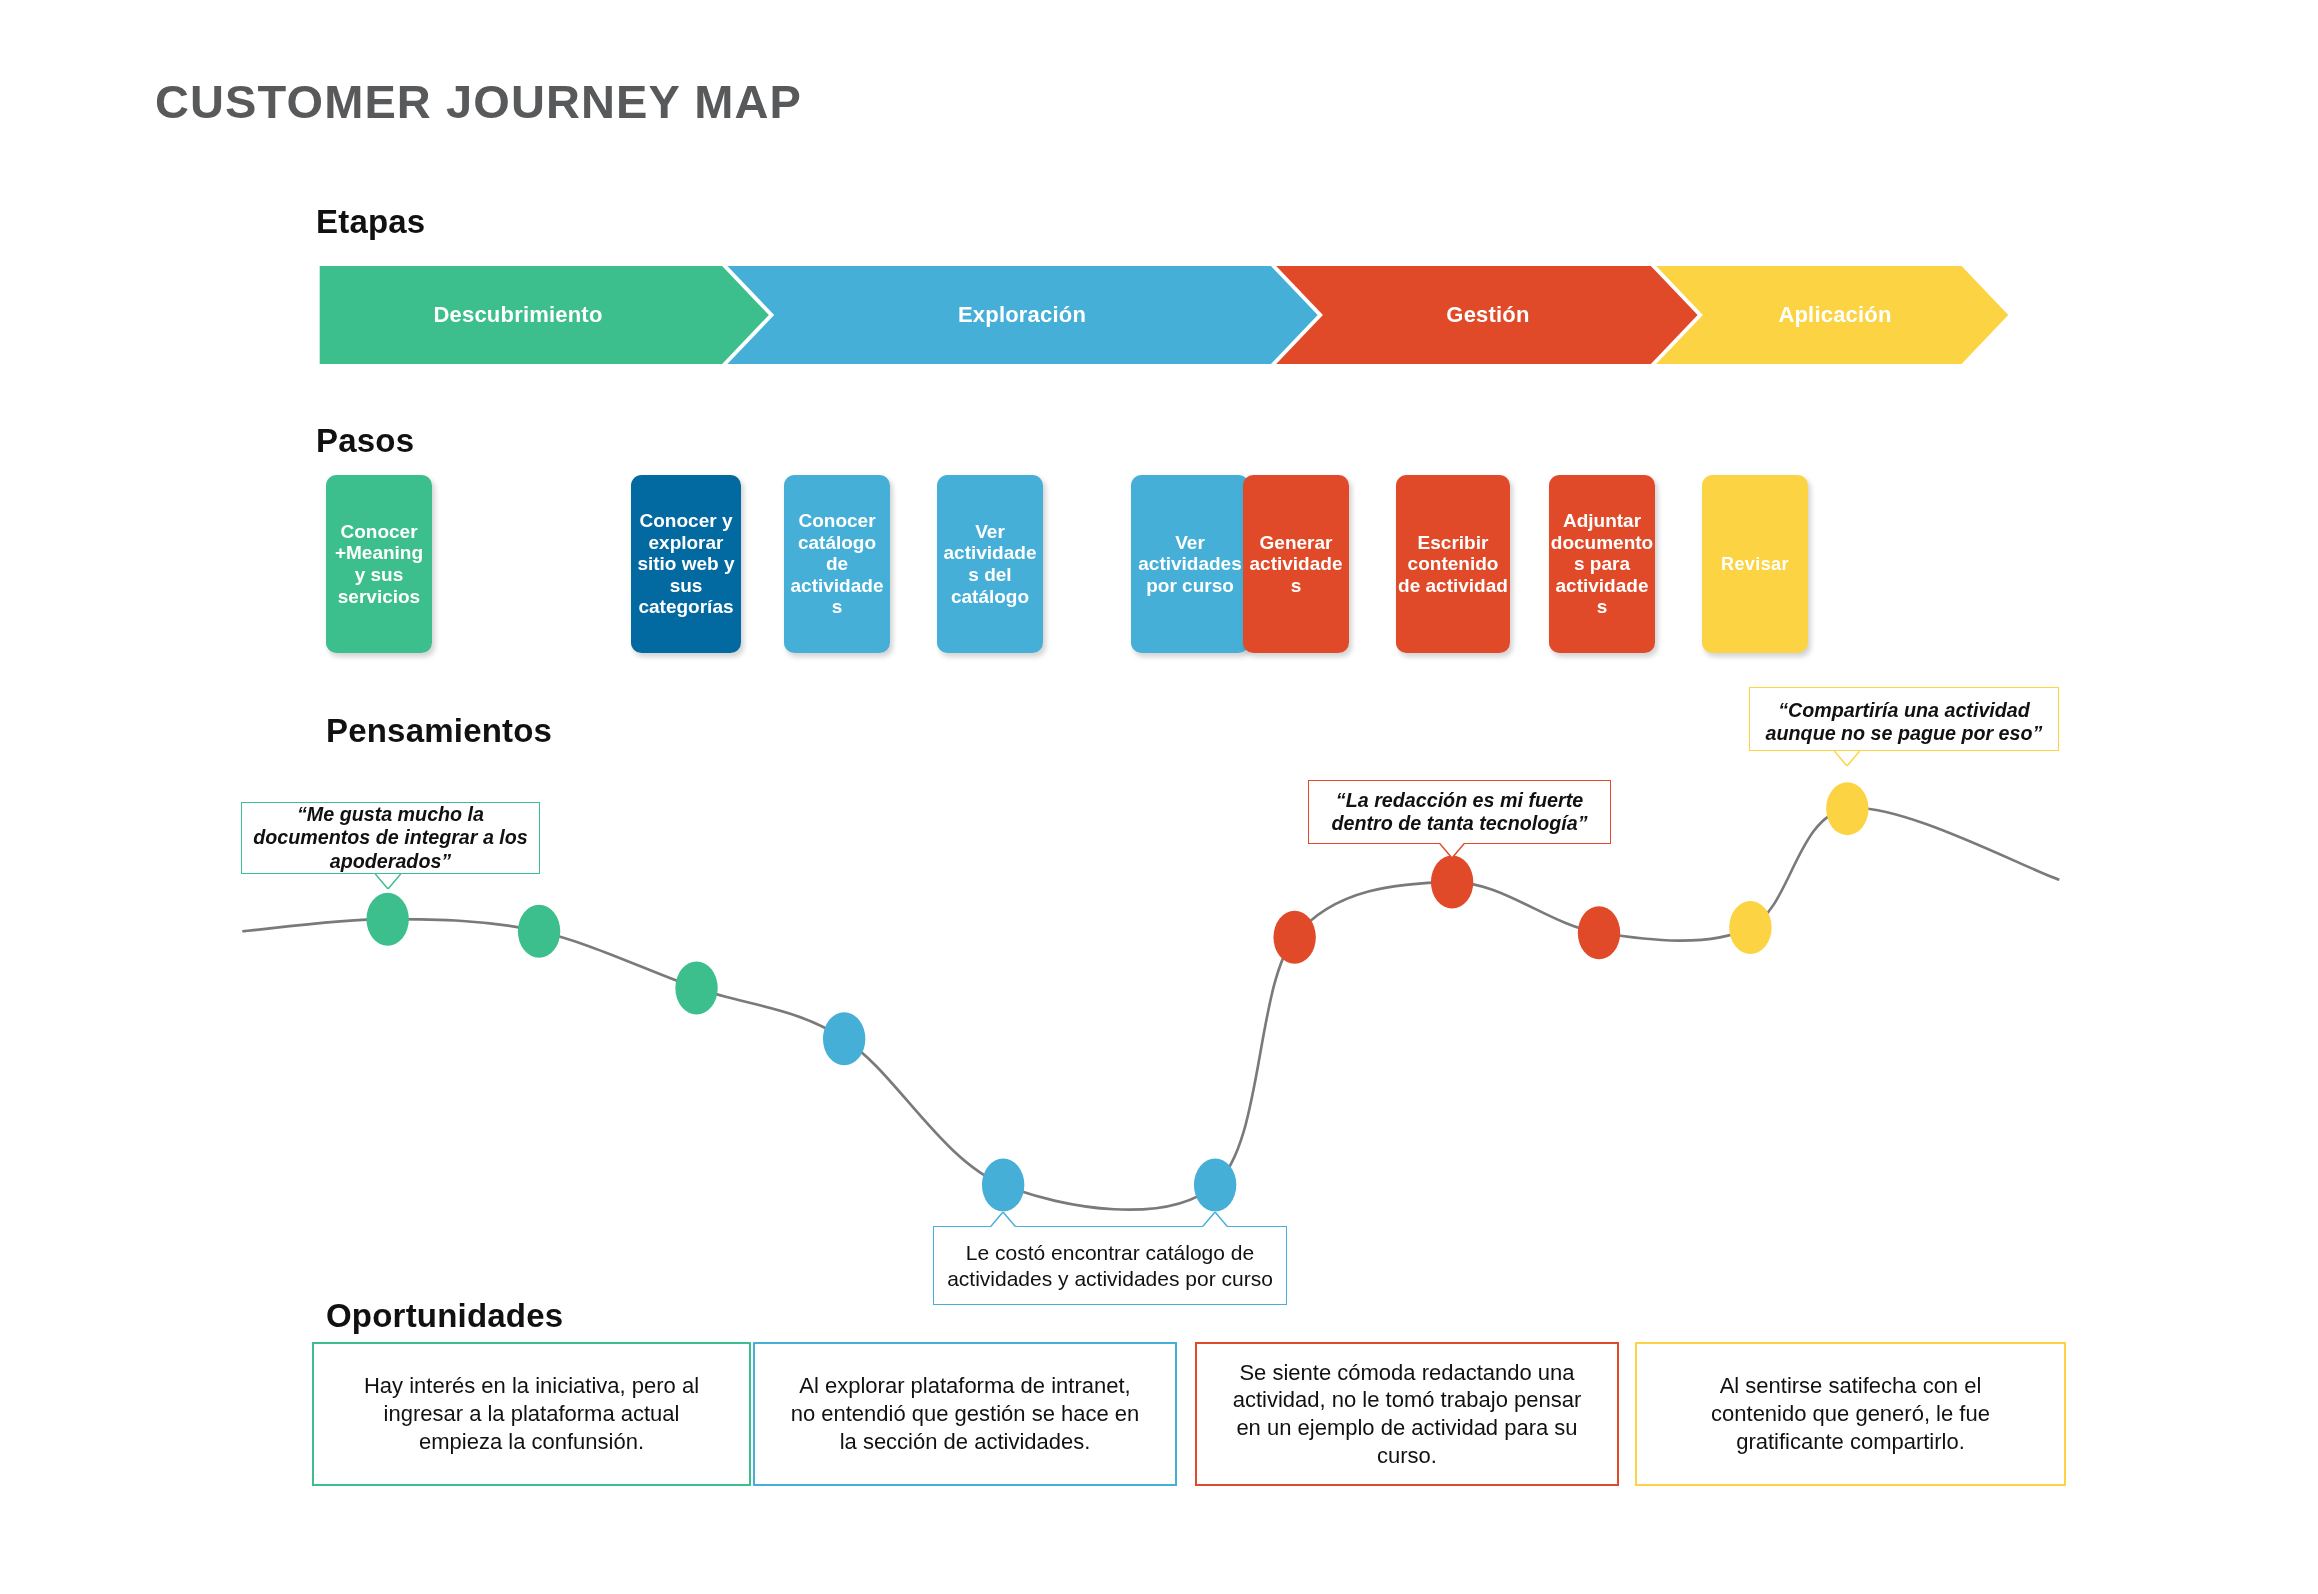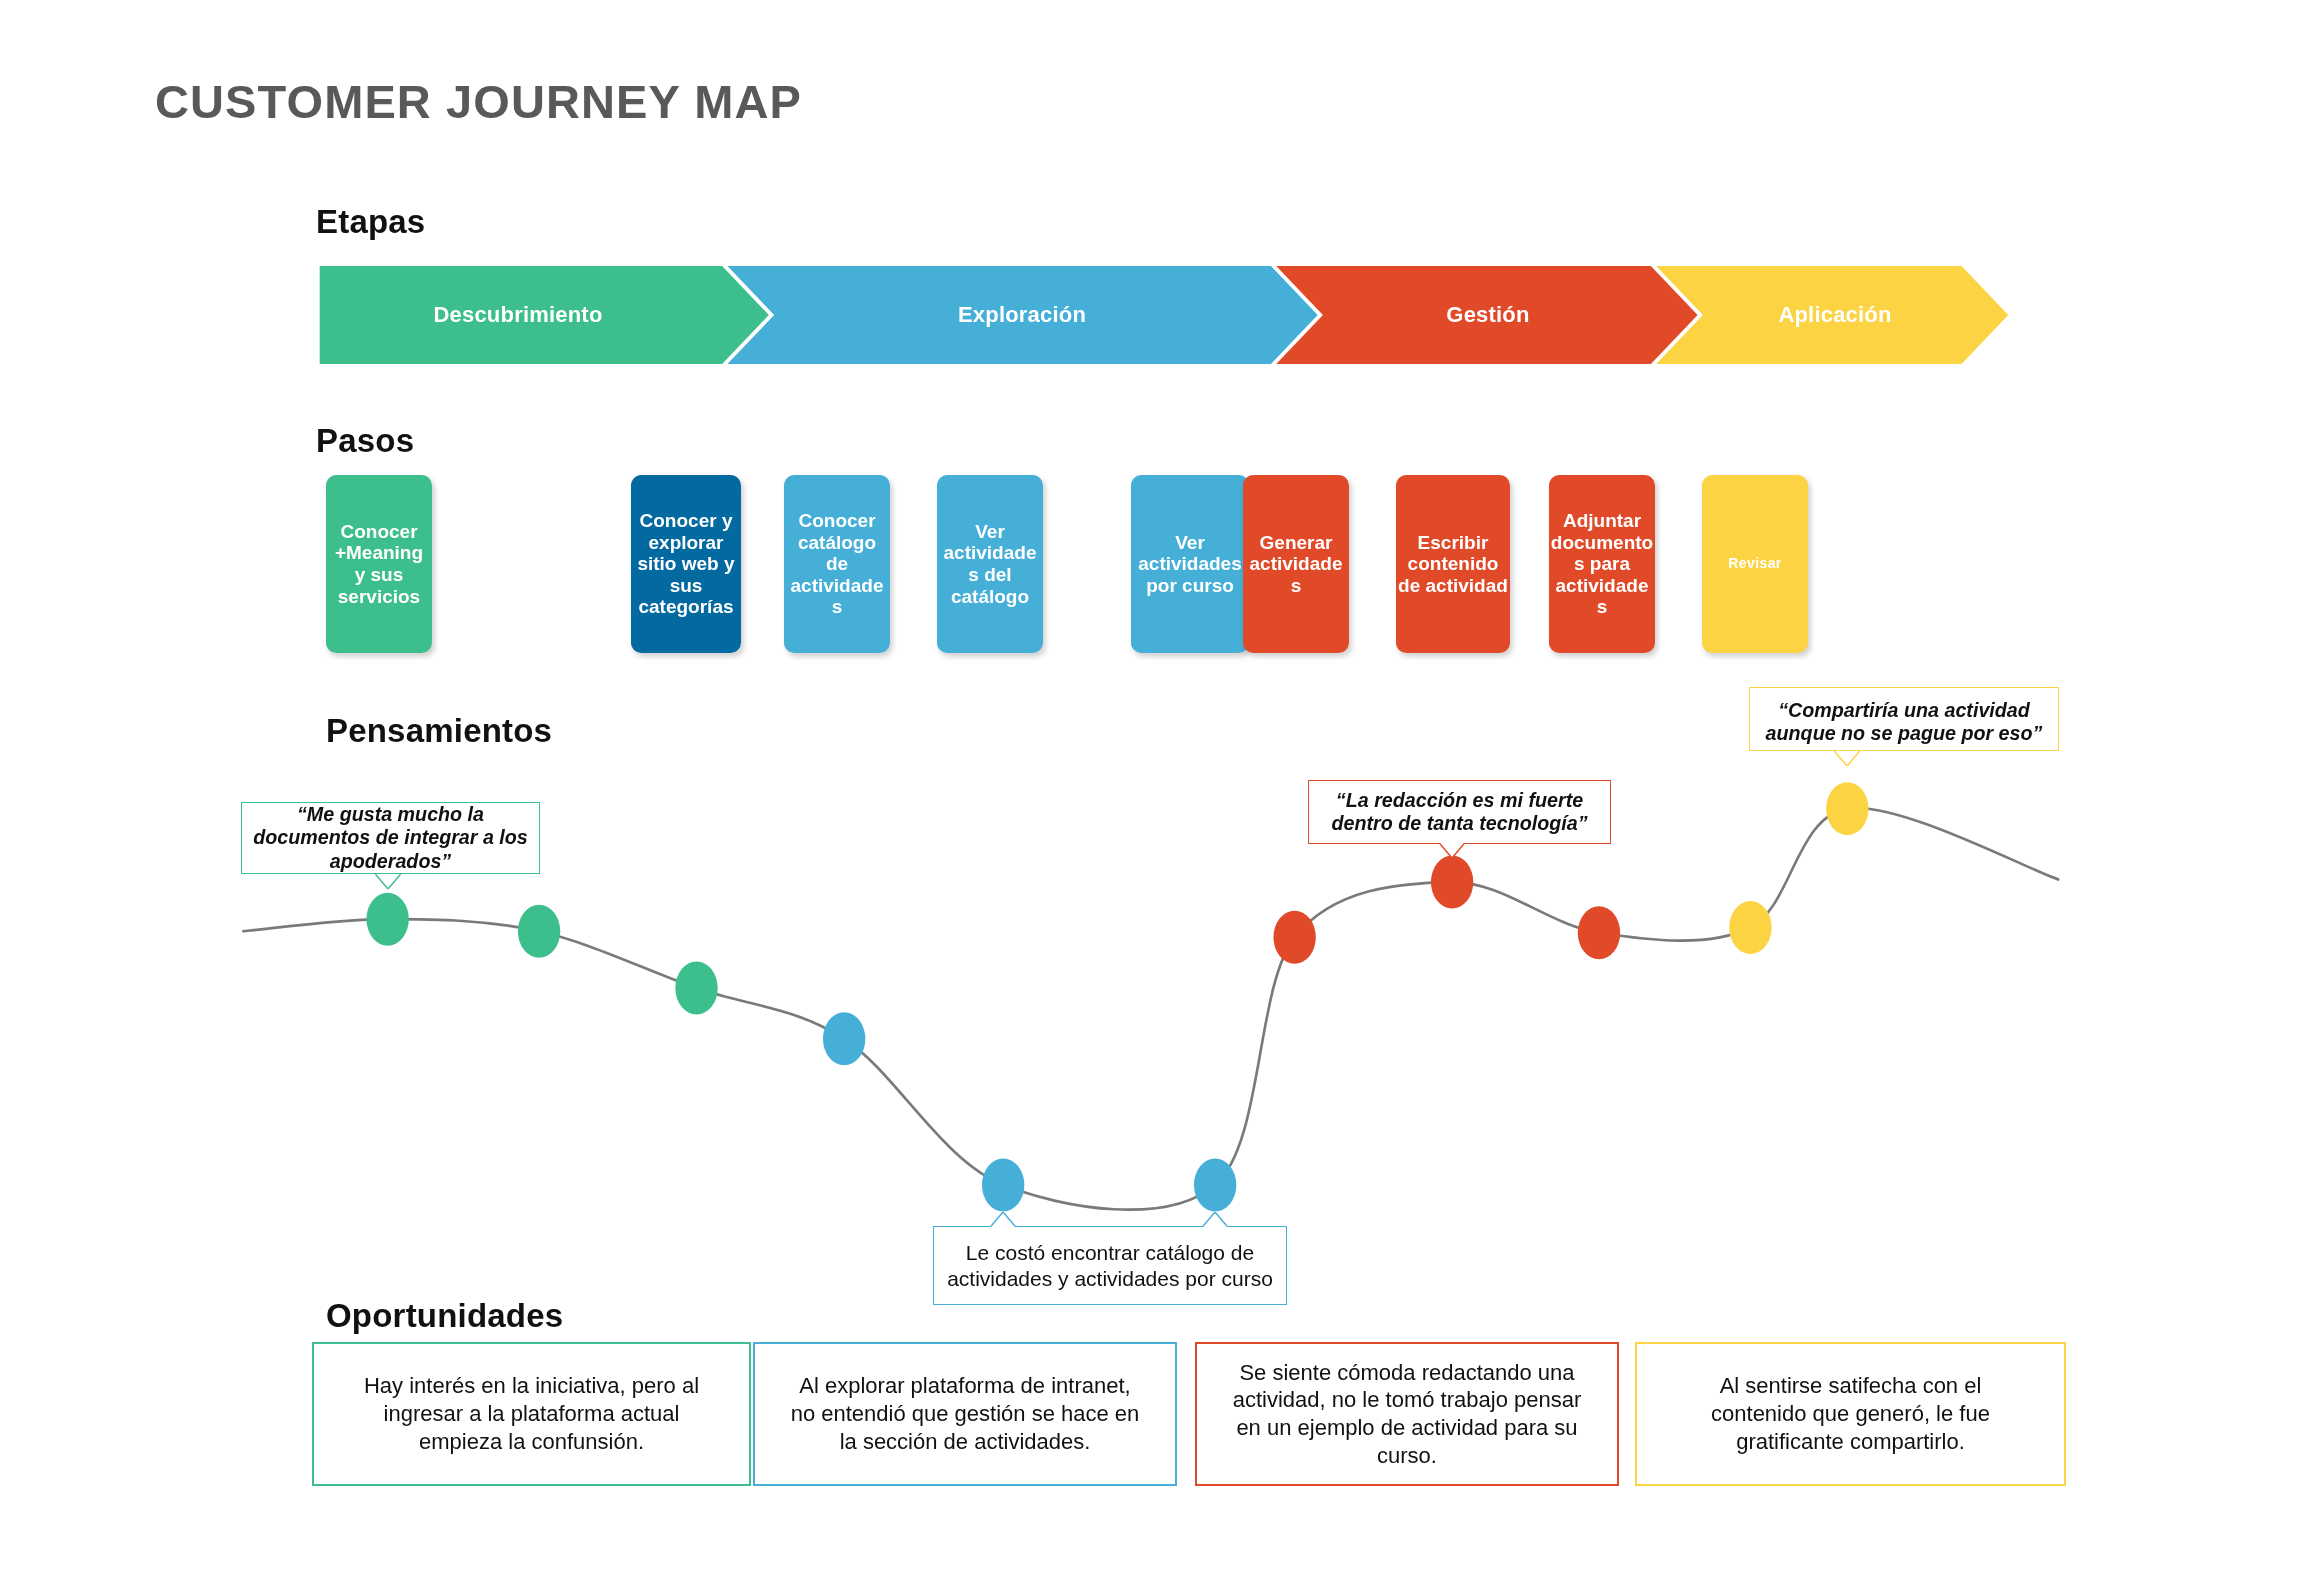--- a/index.html
+++ b/index.html
@@ -41,21 +41,21 @@
     position:absolute;top:0;width:106px;height:178px;border-radius:10.6px;
     display:flex;align-items:center;justify-content:center;
     box-shadow:2.3px 3.8px 5.3px rgba(0,0,0,.17);
     box-sizing:border-box;padding:3px 1.5px;
   }
   .step-card span{
     display:block;width:100%;text-align:center;color:#ffffff;
     font-size:19px;font-weight:bold;line-height:1.14;
     word-break:break-word;
   }
-  .step-card.loose span{font-weight:bold;font-size:14px;letter-spacing:0.4px;}
+  .step-card.loose span{font-weight:bold;font-size:18px;letter-spacing:0.4px;}
 
   
   #journey{position:absolute;left:0;top:704px;width:2319px;height:606px;}
   #journey svg{display:block;}
 
   
   .thought-box{
     position:absolute;background:#ffffff;border:1.5px solid #999;
     box-sizing:border-box;display:flex;align-items:center;justify-content:center;
     padding:4.5px 10.6px;

